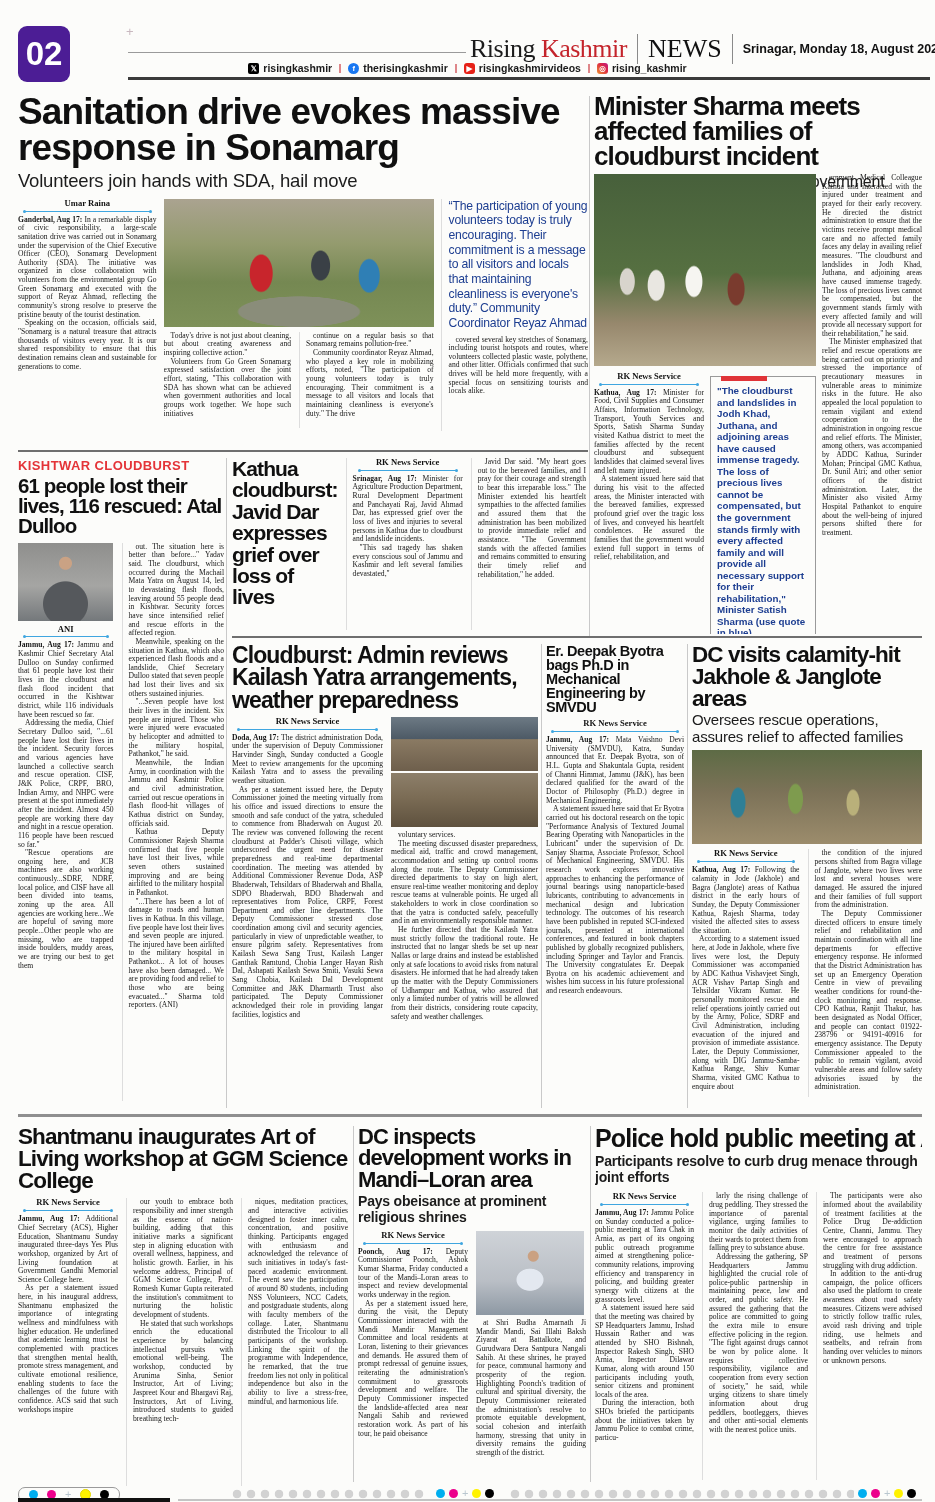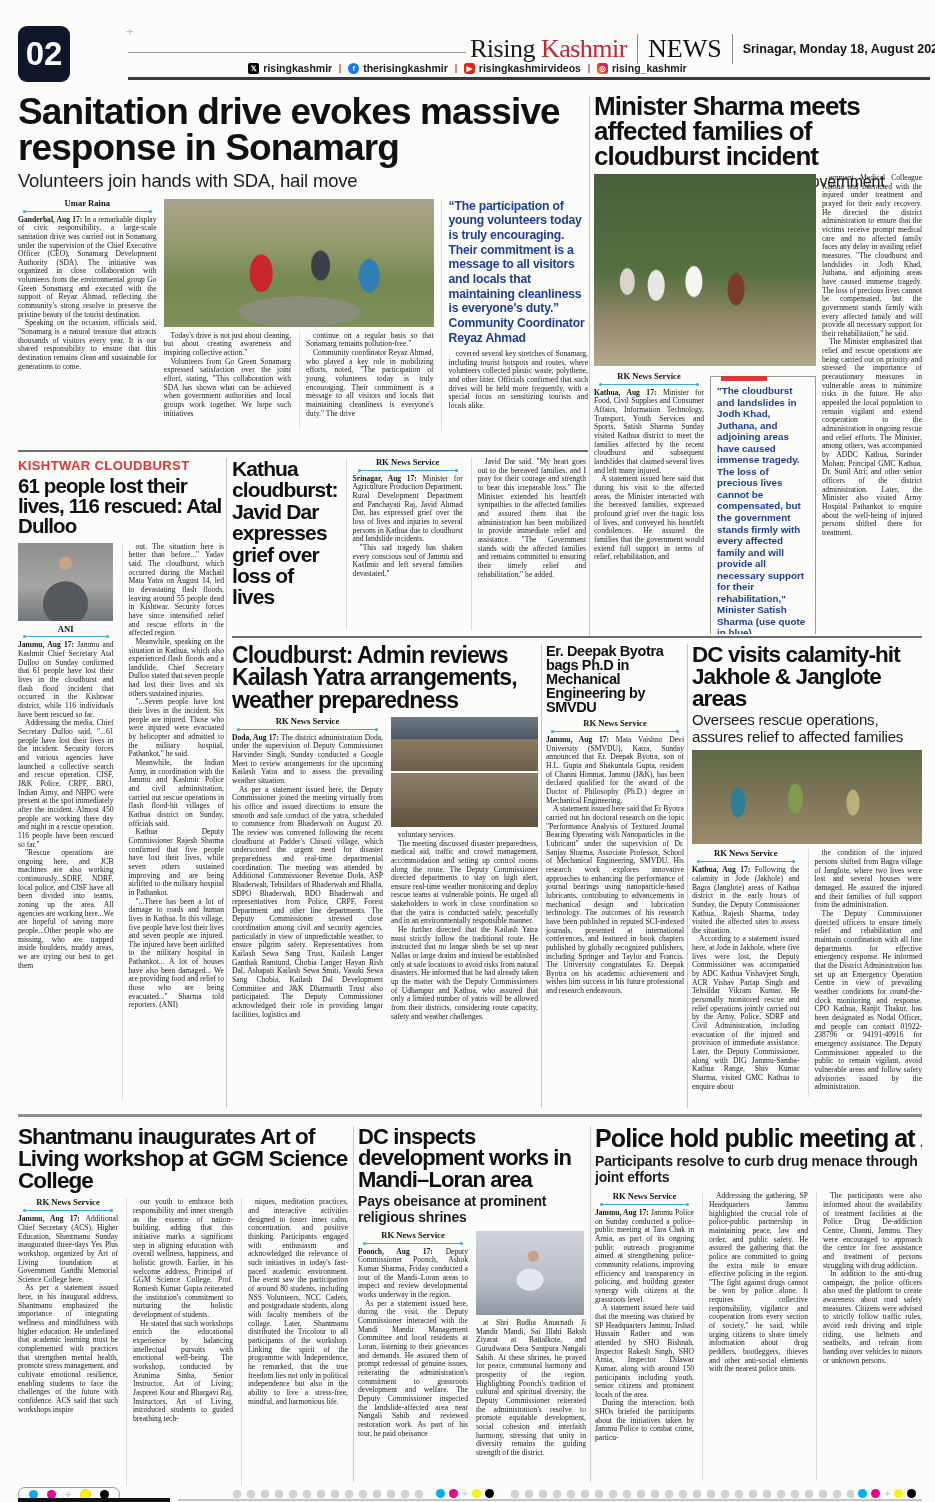--- a/index.html
+++ b/index.html
@@ -16,21 +16,21 @@
   .body{font-size:7.6px;line-height:1.14;text-align:justify;color:#161616;}
   .body p{margin:0;}
   .body [data-bind-paras] p{text-indent:7px;}
   .body p.lead{text-indent:0;}
   .dl{font-weight:700;}
   .art{position:absolute;overflow:hidden;}
   .col{overflow:hidden;}
   .vline{position:absolute;width:1px;background:#c9c9c9;}
   .hrule{position:absolute;background:#6f6f6f;}
   
-  .pagenum{position:absolute;left:18px;top:26px;width:52px;height:56px;background:#0f172a;border-radius:9px;
+  .pagenum{position:absolute;left:18px;top:26px;width:52px;height:56px;background:#4c1d95;border-radius:9px;
            color:#fff;font-family:"Liberation Sans",sans-serif;font-weight:700;font-size:33px;
            display:flex;align-items:center;justify-content:center;}
   .crop{position:absolute;color:#c9b9c0;font-size:13px;font-family:"Liberation Sans",sans-serif;}
   .mastrow{position:absolute;left:470px;top:34px;display:flex;align-items:center;gap:10px;}
   .mast{font-family:"Liberation Serif",serif;font-size:26px;letter-spacing:-0.5px;white-space:nowrap;text-align:right;}
   .mast .w1{color:#1b1b1b}.mast .w2{color:#c4242b}
   .newsbox{font-family:"Liberation Serif",serif;font-size:26px;color:#111;padding:0 10px;
            border-left:1px solid #8a8a8a;border-right:1px solid #8a8a8a;}
   .dateline{font-family:"Liberation Sans",sans-serif;font-weight:700;font-size:12.5px;color:#111;white-space:nowrap;}
   .headthin{position:absolute;left:128px;top:52px;width:338px;height:1px;background:#9a9a9a;}
@@ -68,21 +68,21 @@
   .ph-jak{background:
     radial-gradient(ellipse 9px 18px at 20% 56%, #2e7f96 0 7px, rgba(0,0,0,0) 8px),
     radial-gradient(ellipse 9px 18px at 45% 52%, #7e9b4e 0 7px, rgba(0,0,0,0) 8px),
     radial-gradient(ellipse 8px 16px at 70% 56%, #b9b07a 0 6px, rgba(0,0,0,0) 7px),
     linear-gradient(180deg,#5d6b45 0%,#7c7258 45%,#9c8c6c 100%);}
   .ph-man{background:
     radial-gradient(ellipse 22px 18px at 50% 58%, #e3e8f0 0 13px, rgba(0,0,0,0) 14px),
     radial-gradient(circle 6px at 53% 30%, #caa182 0 5px, rgba(0,0,0,0) 6px),
     linear-gradient(180deg,#cfd3d8 0%,#b9bec5 60%,#8d98a3 100%);}
   
-  .pullq{font-family:"Liberation Sans",sans-serif;font-weight:700;color:#1d3e91;font-size:12.2px;line-height:1.2;letter-spacing:-0.2px;}
+  .pullq{font-family:"Liberation Sans",sans-serif;font-weight:400;color:#1d3e91;font-size:12.2px;line-height:1.2;letter-spacing:-0.2px;}
   .qbox{border:1px solid #9a9a9a;position:relative;padding:8px 6px 6px;margin-top:4px;}
   .qbox .tab{position:absolute;top:-1px;left:10px;width:46px;height:5px;background:#e03438;}
   .qboxtxt{font-family:"Liberation Sans",sans-serif;font-weight:700;color:#1d3e91;font-size:9.8px;line-height:1.18;}
   
   .regbox{position:absolute;border:1px solid #9a9a9a;border-radius:7px;display:flex;align-items:center;gap:9px;padding:0 10px;height:13px;}
   .regdot{width:9px;height:9px;border-radius:50%;display:inline-block;}
   .regplus{color:#b9c6cf;font-size:11px;line-height:9px;font-family:"Liberation Sans",sans-serif;}
   .dots{position:absolute;height:11px;background-image:radial-gradient(circle at 5px 5px,#d2d2d2 4px,rgba(0,0,0,0) 4.6px);background-size:14px 11px;background-repeat:repeat-x;}
   .cluster{position:absolute;display:flex;align-items:center;gap:4px;}
 </style>
@@ -356,20 +356,21 @@
         <div class="by" data-bind="articles.arnia.byline">RK News Service</div>
         <div class="byrule"></div>
         <p class="lead"><b class="dl" data-bind="articles.arnia.lead_label">Jammu, Aug 17:</b> <span data-bind="articles.arnia.lead_rest">Jammu Police on Sunday conducted a police-public meeting at Tara Chak in Arnia, as part of its ongoing public outreach programme aimed at strengthening police-community relations, improving efficiency and transparency in policing, and building greater synergy with citizens at the grassroots level.</span></p>
         <div data-bind-paras="articles.arnia.col1_paras">
             <p>A statement issued here said that the meeting was chaired by SP Headquarters Jammu, Irshad Hussain Rather and was attended by SHO Bishnah, Inspector Rakesh Singh, SHO Arnia, Inspector Dilawar Kumar, along with around 150 participants including youth, senior citizens and prominent locals of the area.</p>
             <p>During the interaction, both SHOs briefed the participants about the initiatives taken by Jammu Police to combat crime, particu-</p>
           </div>
       </div>
       <div class="col body" style="width:103px;border-left:1px solid #ddd;padding-left:6px;">
         <div data-bind-paras="articles.arnia.col2_paras">
+            <p>larly the rising challenge of drug peddling. They stressed the importance of parental vigilance, urging families to monitor the daily activities of their wards to protect them from falling prey to substance abuse.</p>
             <p>Addressing the gathering, SP Headquarters Jammu highlighted the crucial role of police-public partnership in maintaining peace, law and order, and public safety. He assured the gathering that the police are committed to going the extra mile to ensure effective policing in the region. "The fight against drugs cannot be won by police alone. It requires collective responsibility, vigilance and cooperation from every section of society," he said, while urging citizens to share timely information about drug peddlers, bootleggers, thieves and other anti-social elements with the nearest police units.</p>
           </div>
       </div>
       <div class="col body" style="width:103px;border-left:1px solid #ddd;padding-left:6px;">
         <div data-bind-paras="articles.arnia.col3_paras">
             <p>The participants were also informed about the availability of treatment facilities at the Police Drug De-addiction Centre, Channi, Jammu. They were encouraged to approach the centre for free assistance and treatment of persons struggling with drug addiction.</p>
             <p>In addition to the anti-drug campaign, the police officers also used the platform to create awareness about road safety measures. Citizens were advised to strictly follow traffic rules, avoid rash driving and triple riding, use helmets and seatbelts, and refrain from handing over vehicles to minors or unknown persons.</p>
           </div>
       </div>
     </div>

